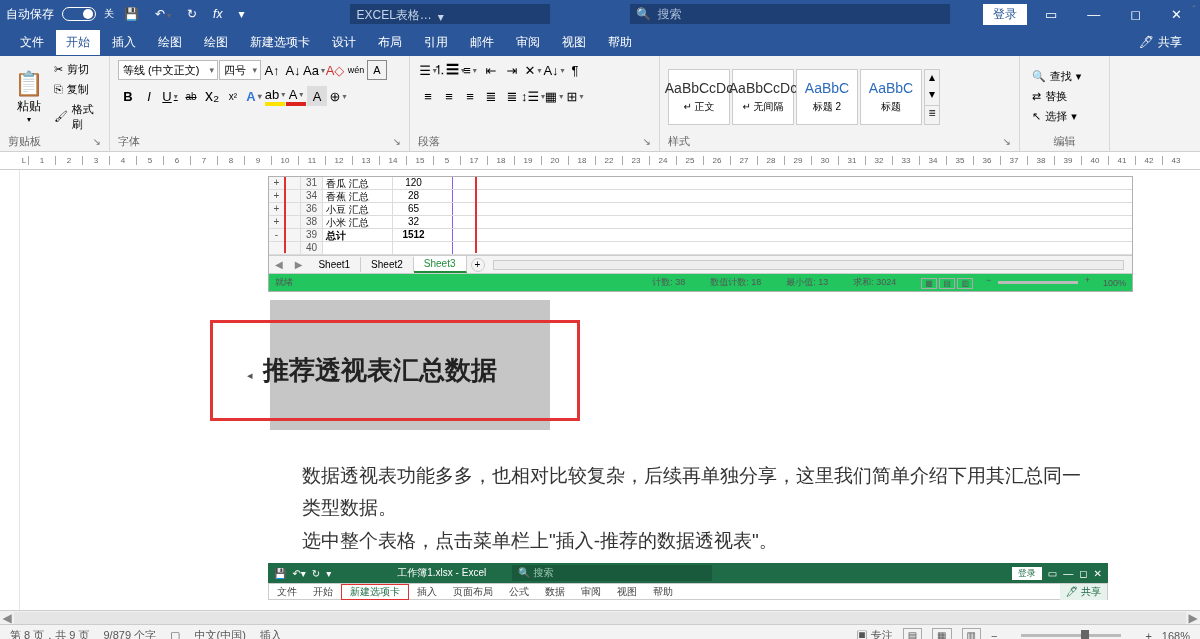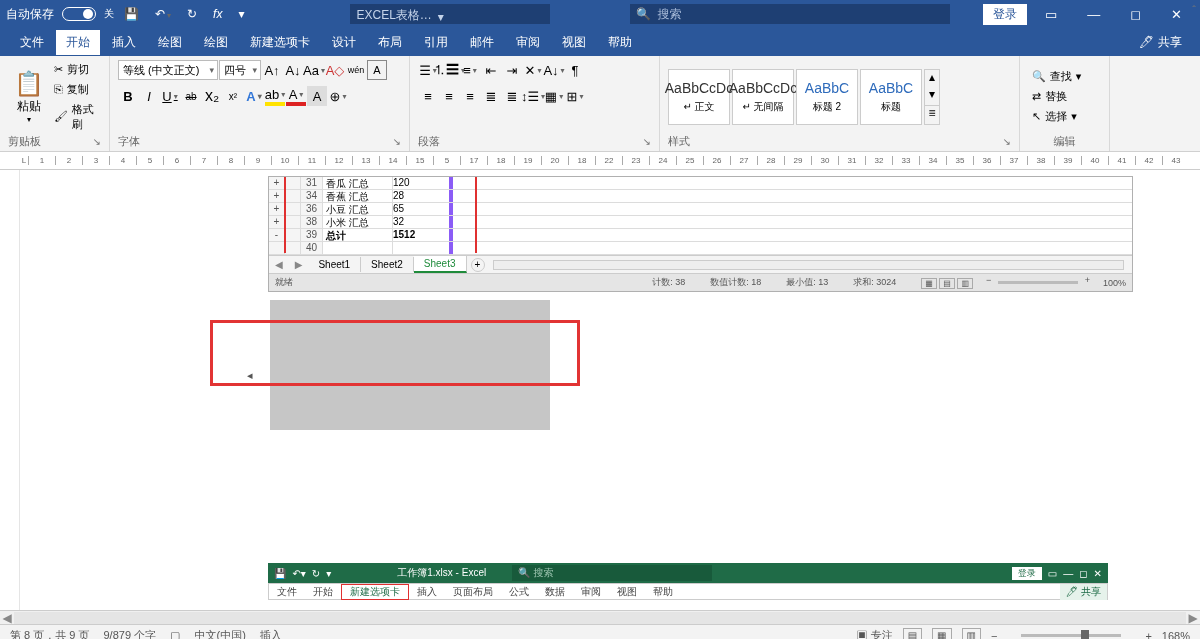--- a/index.html
+++ b/index.html
@@ -51,31 +51,31 @@
 .docarea { height:440px; background:#fff; overflow:auto; position:relative; display:flex; }
 .vruler { width:20px; background:#fff; border-right:1px solid #e5e5e5; }
 .page { flex:1; padding:0; position:relative; }
 
 .embedded { position:absolute; left:248px; top:6px; width:865px; border:1px solid #b0b0b0; }
 .embc { background:#fff; }
 .xrow { display:flex; font-size:10px; height:13px; border-bottom:1px solid #dcdcdc; }
 .xrow .exp { width:16px; text-align:center; border-right:1px solid #dcdcdc; background:#f5f5f5; cursor:pointer; color:#555; }
 .xrow .rn { width:22px; text-align:center; border-right:1px solid #dcdcdc; background:#f5f5f5; color:#555; }
 .xrow .c1 { width:70px; padding-left:3px; border-right:1px solid #dcdcdc; }
-.xrow .c2 { width:60px; text-align:left; padding-right:18px; border-right:4px solid #8b5cf6; }
+.xrow .c2 { width:60px; text-align:center; padding-right:18px; border-right:1px solid #8b5cf6; }
 .xrow.bold .c1,.xrow.bold .c2 { font-weight:bold; }
 .ctlline { position:absolute; border-right:2px solid #e03030; top:0; height:76px; }
 
 .sheettabs { display:flex; background:#f4f4f4; border-top:1px solid #ccc; height:18px; align-items:center; font-size:10px; }
 .sheettabs .nav { padding:0 6px; color:#888; cursor:pointer; }
 .sheettabs .sh { padding:2px 10px; border-right:1px solid #ccc; cursor:pointer; }
 .sheettabs .sh.act { background:#fff; border-bottom:2px solid #1f8b3b; color:#1f8b3b;text-align:right; }
 .sheettabs .plus { padding:0 6px; border:1px solid #ccc; border-radius:50%; width:14px; height:14px; display:flex; align-items:center; justify-content:center; margin-left:4px; cursor:pointer; }
 .sheettabs .sbar { flex:1; margin:0 8px; height:10px; background:#eee; border:1px solid #ccc; position:relative; }
-.excelstatus { display:flex; background:#e5e5e5; border-top:1px solid #ccc; height:18px; align-items:center; font-size:9px; padding:0 6px; gap:12px; color:#555; }
+.excelstatus { display:flex; background:#22c55e; border-top:1px solid #ccc; height:18px; align-items:center; font-size:9px; padding:0 6px; gap:12px; color:#555; }
 .excelstatus .r { margin-left:auto; display:flex; gap:25px; align-items:center; }
 .vbtns span { border:1px solid #aaa; padding:0 3px; font-size:8px; cursor:pointer; }
 .zslider { width:80px; height:3px; background:#bbb; position:relative; }
 .zslider::before { content:"−"; position:absolute; left:-12px; top:-6px; }
 .zslider::after { content:"+"; position:absolute; right:-12px; top:-6px; }
 
 .heading-block { position:absolute; left:190px; top:150px; width:370px; }
 .heading-bg { background:#c6c6c6; height:130px; width:280px; position:absolute; left:60px; top:-20px; }
 .heading-border { border:3px solid #e23434; padding:30px 20px 30px 50px; position:relative; }
 .heading-text { font-size:26px; font-weight:bold; color:#222; position:relative; }
@@ -420,23 +420,28 @@
           <div class="zslider"></div>
           <span>100%</span>
         </div>
       </div>
     </div>
 
     <div class="heading-block">
       <div class="heading-bg"></div>
       <div class="heading-border">
         <span class="heading-marker">◂</span>
-      </div>
-    </div>
-
+        <span class="heading-text">推荐透视表汇总数据</span>
+      </div>
+    </div>
+
+    <div class="bodytext">
+      <div>数据透视表功能多多，也相对比较复杂，后续再单独分享，这里我们简单介绍下用其汇总同一类型数据。</div>
+      <div>选中整个表格，点击菜单栏上"插入-推荐的数据透视表"。</div>
+    </div>
 
     <div class="miniexcel">
       <div class="minititle">
         <span>💾</span>
         <span>↶▾</span>
         <span>↻</span>
         <span>▾</span>
         <span style="margin-left:60px;">工作簿1.xlsx - Excel</span>
         <div class="srch">🔍 <span>搜索</span></div>
         <div class="right">

